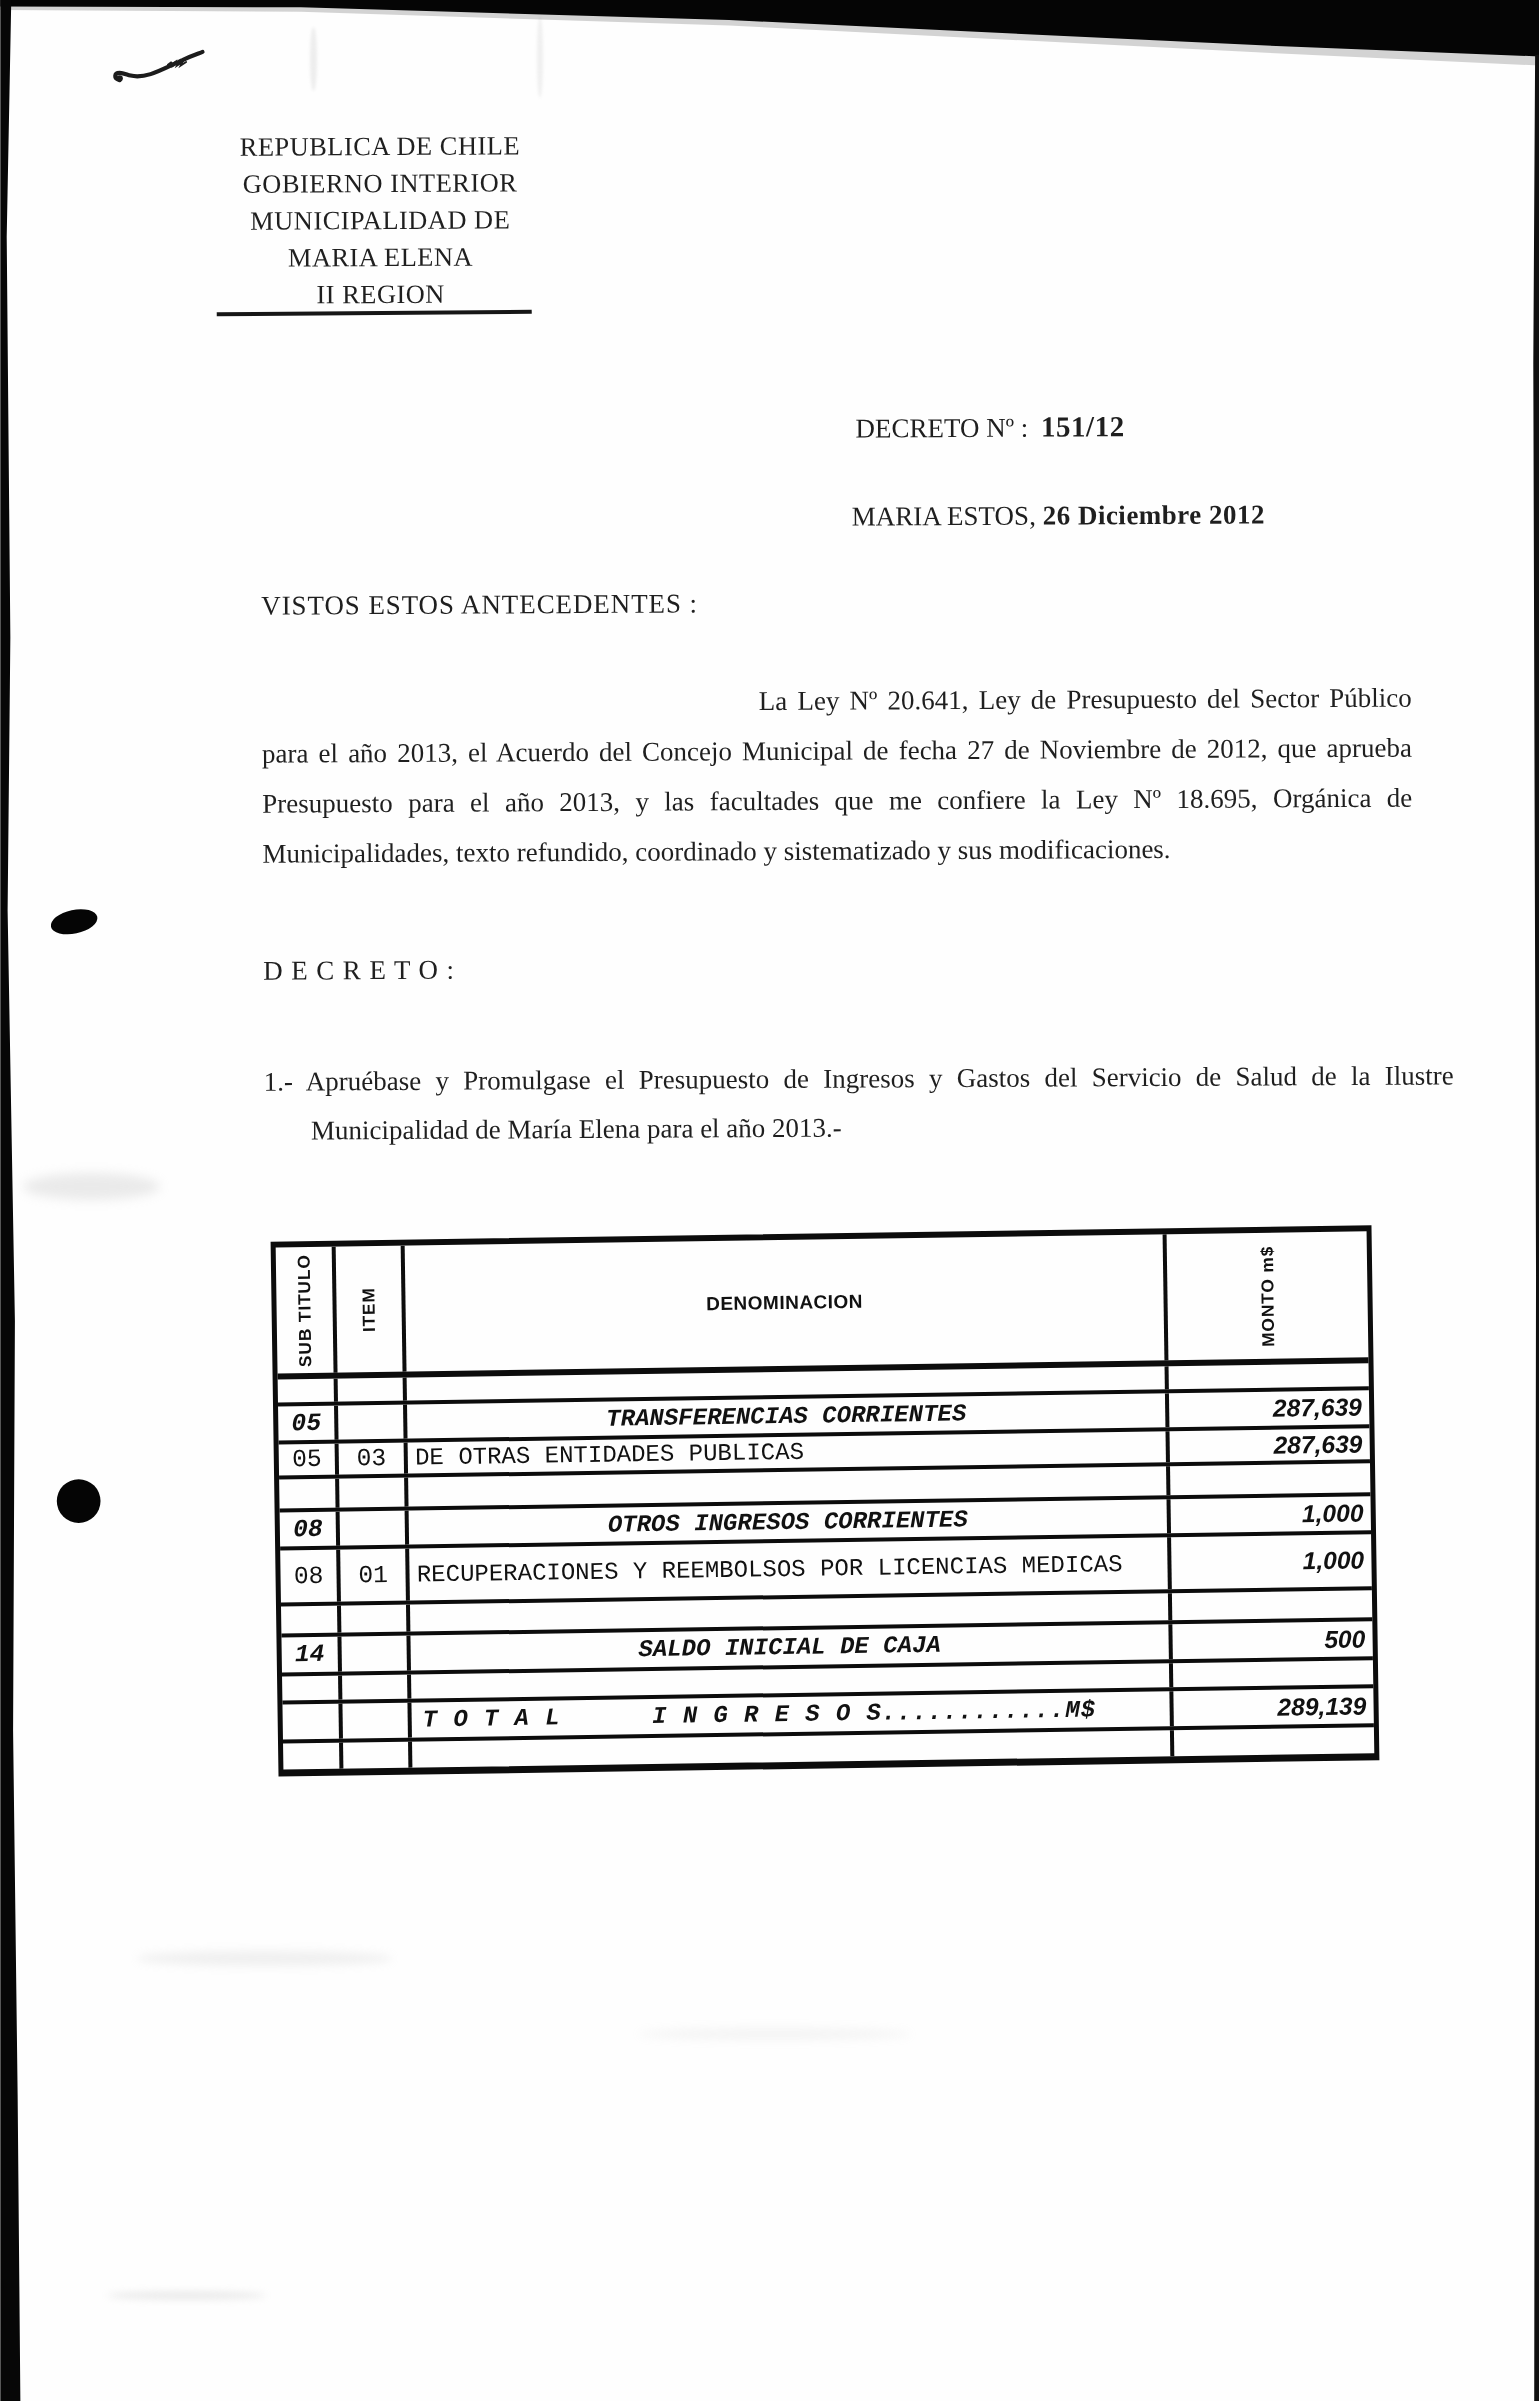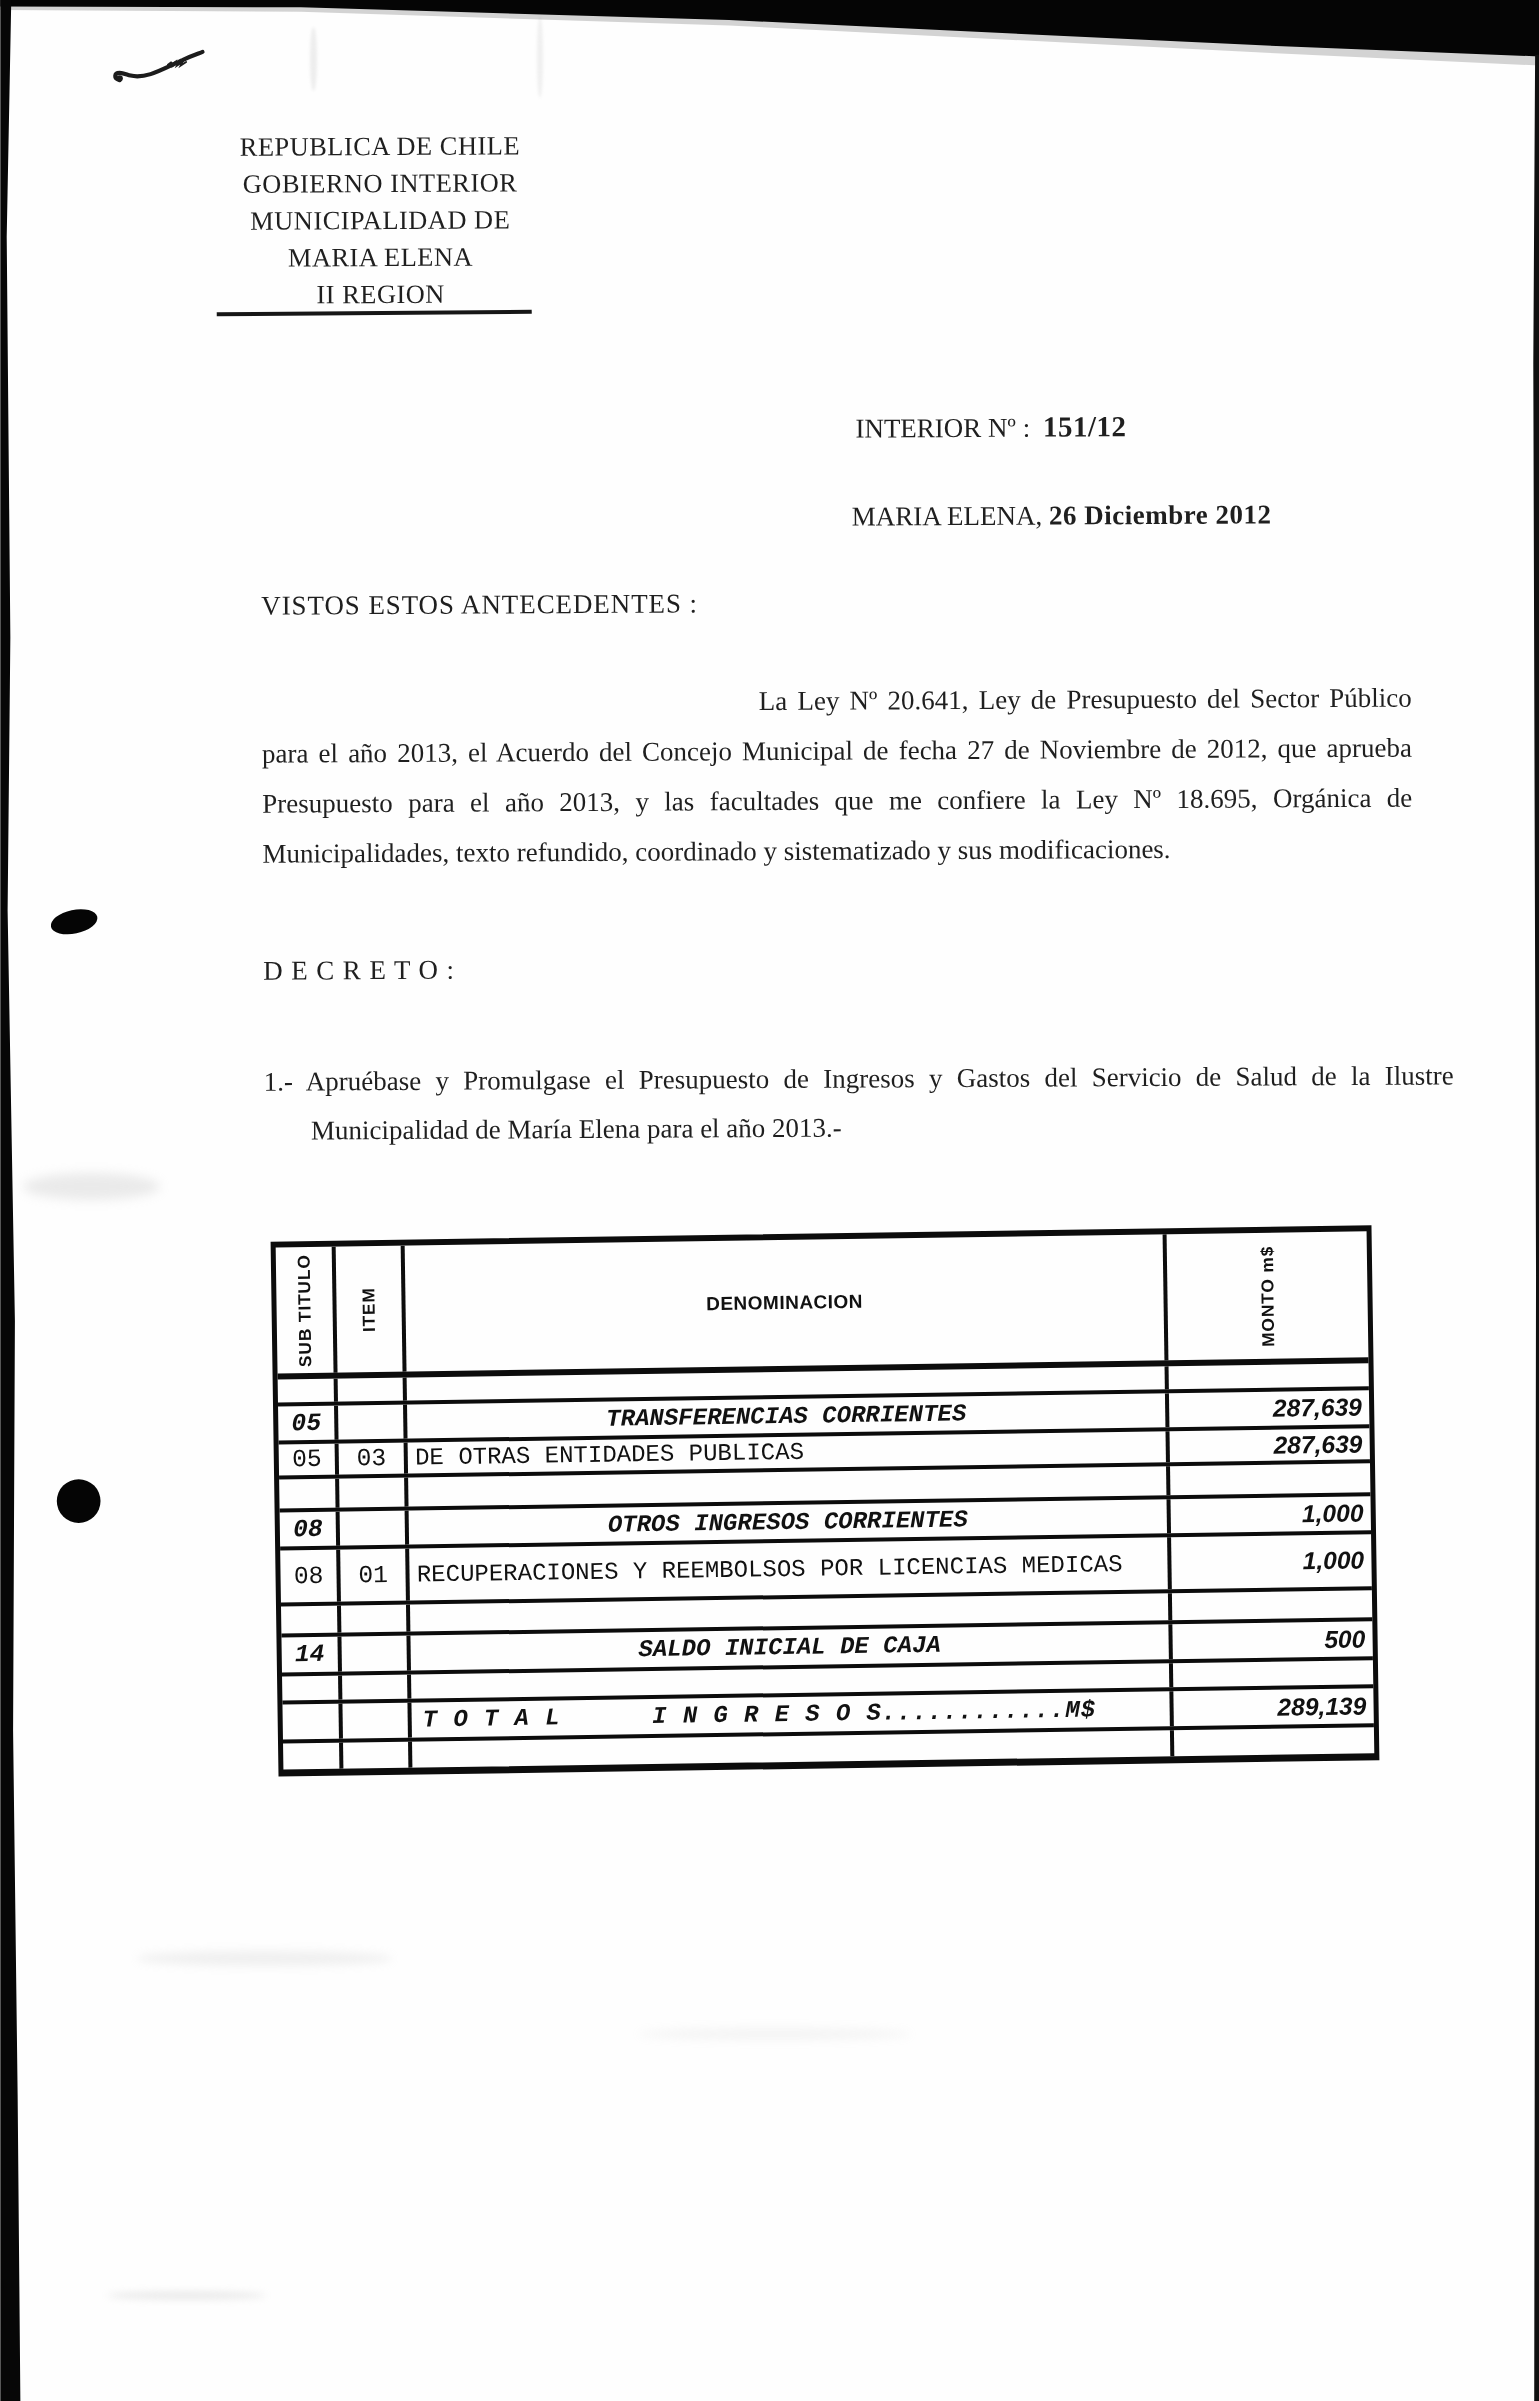--- a/index.html
+++ b/index.html
@@ -65,25 +65,25 @@
   <div class="abs letterhead">
     <div>REPUBLICA DE CHILE</div>
     <div>GOBIERNO INTERIOR</div>
     <div>MUNICIPALIDAD DE</div>
     <div>MARIA ELENA</div>
     <div>II REGION</div>
   </div>
   <div class="abs letterhead-rule"></div>
 
   <div class="abs decree-line">
-    <span>INTERIOR Nº :</span><span class="decree-number">151/12</span>
+    <span>DECRETO Nº :</span><span class="decree-number">151/12</span>
   </div>
 
   <div class="abs dateline">
-    <span>MARIA ELENA,</span>
+    <span>MARIA ESTOS,</span>
     <b>26 Diciembre 2012</b>
   </div>
 
   <div class="abs vistos">VISTOS ESTOS ANTECEDENTES :</div>
 
   <div class="abs paragraph">La Ley Nº 20.641, Ley de Presupuesto del Sector Público para el año 2013, el Acuerdo del Concejo Municipal de fecha 27 de Noviembre de 2012, que aprueba Presupuesto para el año 2013, y las facultades que me confiere la Ley Nº 18.695, Orgánica de Municipalidades, texto refundido, coordinado y sistematizado y sus modificaciones.</div>
 
   <div class="abs decreto-h">D E C R E T O :</div>
 
   <div class="abs article">

